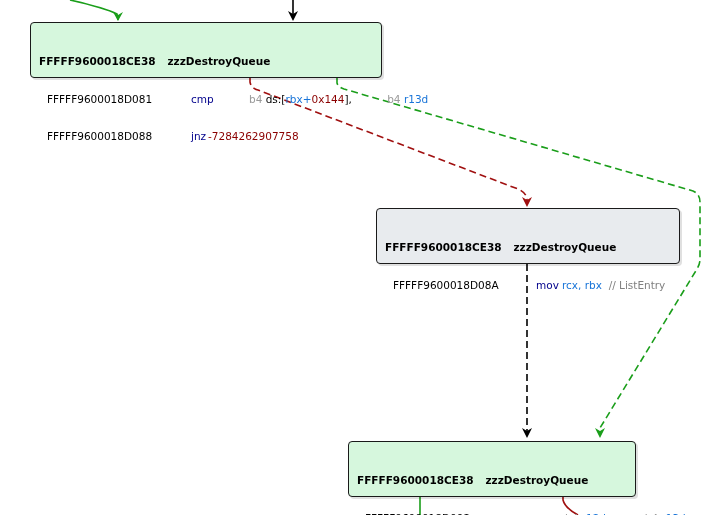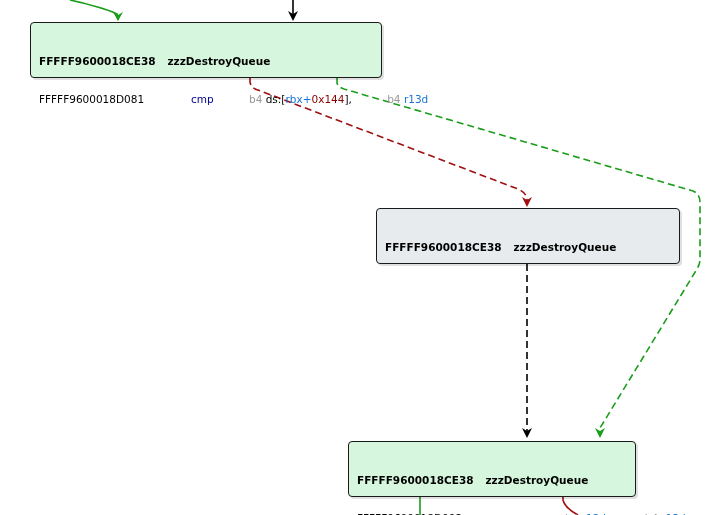--- a/index.html
+++ b/index.html
@@ -8,21 +8,21 @@
     svg.edges { position: absolute; left: 0; top: 0; width: 726px; height: 515px; }
     .node { position: absolute; border: 1.6px solid #1a1a1a; border-radius: 4px;
             box-shadow: 2px 2px 0 rgba(0,0,0,0.12); box-sizing: border-box;
             padding: 7px 4px 0 8px; line-height: 12.5px; white-space: pre; }
     .node.green { background: #d6f7dd; }
     .node.gray { background: #e8ebee; }
     .hdr { font-weight: bold; color: #000; }
     .hdr .fn { margin-left: 12px; }
     .row { color: #000; position: relative; height: 12.5px; }
     .row span { position: absolute; top: 0; }
-    .addr { left: 0; }
+    .addr { left: 8px; }
     .mnem { color: #00008b; margin-left: 30px; }
     .kw { color: #9a9a9a; margin-left: 32px; }
     .reg { color: #1874d8; }
     .num { color: #8b0000; }
     .cmt { color: #808080; }
     .sym { color: #8b0000; }
     .plain { color: #000; }
   </style>
 </head>
 <body>
@@ -53,24 +53,34 @@
   <path d="M563,496 L563,500 Q565,508 578,515" stroke="#a01010" stroke-width="1.6" fill="none"></path>
 </svg>
 
 <div class="node green" style="left:30px; top:22px; width:352px; height:56px;">
   <div class="hdr"><span>FFFFF9600018CE38</span><span class="fn">zzzDestroyQueue</span></div>
   <div class="row">
     <span class="addr">FFFFF9600018D081</span>
     <span class="mnem" style="left:122px">cmp</span>
     <span class="ops" style="left:178px"><span class="kw" style="position: static;">b4 </span><span class="plain" style="position: static;">ds:[</span><span class="reg" style="position: static;">rbx</span><span class="reg" style="position: static;">+</span><span class="num" style="position: static;">0x144</span><span class="plain" style="position: static;">], </span><span class="kw" style="position: static;">b4 </span><span class="reg" style="position: static;">r13d</span></span>
   </div>
+  <div class="row">
+    <span class="addr">FFFFF9600018D088</span>
+    <span class="mnem" style="left:122px">jnz</span>
+    <span class="ops" style="left:169px"><span class="num" style="position: static;">-7284262907758</span></span>
+  </div>
 </div>
 
 <div class="node gray" style="left:376px; top:208px; width:304px; height:56px;">
   <div class="hdr"><span>FFFFF9600018CE38</span><span class="fn">zzzDestroyQueue</span></div>
+  <div class="row">
+    <span class="addr">FFFFF9600018D08A</span>
+    <span class="mnem" style="left:121px">mov</span>
+    <span class="ops" style="left:177px"><span class="reg" style="position: static;">rcx, rbx</span><span class="cmt" style="position: static;">  // ListEntry</span></span>
+  </div>
 </div>
 
 <div class="node green" style="left:348px; top:441px; width:288px; height:56px;">
   <div class="hdr"><span>FFFFF9600018CE38</span><span class="fn">zzzDestroyQueue</span></div>
   <div class="row">
     <span class="addr">FFFFF9600018D092</span>
     <span class="mnem" style="left:121px">cmp</span>
     <span class="ops" style="left:176px"><span class="kw" style="position: static;">b4 </span><span class="reg" style="position: static;">r12d</span><span class="reg" style="position: static;">, </span><span class="kw" style="position: static;">b4 </span><span class="reg" style="position: static;">r13d</span></span>
   </div>
   

